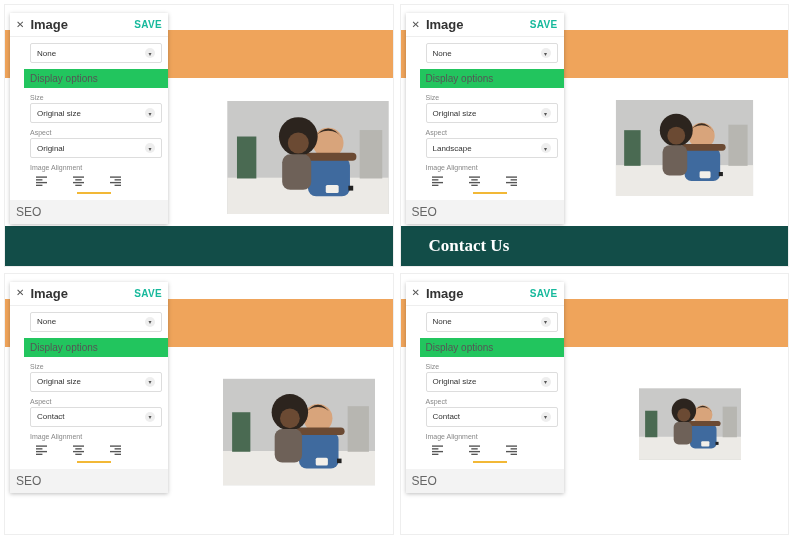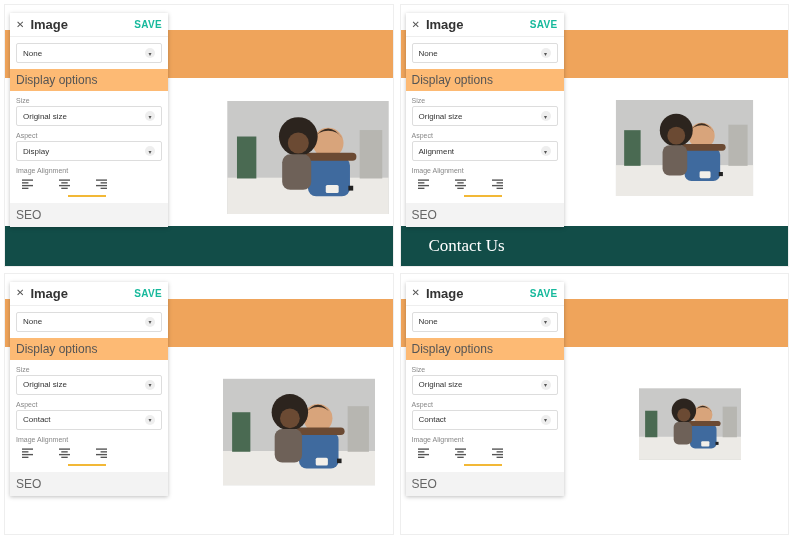--- a/index.html
+++ b/index.html
@@ -32,21 +32,21 @@
     left: 0; right: 0;
     height: 48px;
     background: #efa45b;
   }
   .teal-band {
     position: absolute;
     bottom: 0; left: 0; right: 0;
     height: 40px;
     background: #124d48;
     color: #fff;
-    font-weight: 400;
+    font-weight: 700;
     font-family: Georgia, serif;
     font-size: 17px;
     display: flex;
     align-items: center;
     padding-left: 28px;
   }
   .photo {
     position: absolute;
     overflow: hidden;
     display: flex;
@@ -90,43 +90,43 @@
     font-weight: 600;
     flex:1;
   }
   .save-btn {
     color:#17b99c;
     font-weight:700;
     font-size:10px;
     cursor:pointer;
     letter-spacing:0.3px;
   }
-  .panel-body { padding: 6px 6px 0 6px; }
+  .panel-body { padding: 6px 6px 0 20px; }
   .select {
     display:flex;
     align-items:center;
     justify-content:space-between;
     background:#fff;
     border:1px solid #ddd;
     border-radius:2px;
     padding:4px 6px;
     font-size:8px;
     margin-bottom:6px;
     cursor:pointer;
   }
   .chev {
     width:10px; height:10px;
     border-radius:50%;
     background:#eee;
     display:flex;align-items:center;justify-content:center;
     font-size:6px;color:#555;
   }
   .section-label {
-    background:#fdba74;
-    font-size:12px;
+    background:#22c55e;
+    font-size:10px;
     color:#555;
     padding:4px 6px;
     margin: 0 -6px 6px -6px;
   }
   .field-label {
     font-size:7px;
     color:#888;
     margin-bottom:2px;
   }
   .align-row {
@@ -176,21 +176,21 @@
             <span class="chev">▾</span>
           </div>
           <div class="section-label">Display options</div>
           <div class="field-label">Size</div>
           <div class="select">
             <span>Original size</span>
             <span class="chev">▾</span>
           </div>
           <div class="field-label">Aspect</div>
           <div class="select">
-            <span>Display</span>
+            <span>Original</span>
             <span class="chev">▾</span>
           </div>
           <div class="field-label">Image Alignment</div>
           <div class="align-row">
             <span class="align-btn"><svg width="11" height="10">
                 <use href="#align-left-icon"></use>
               </svg></span>
             <span class="align-btn"><svg width="11" height="10">
                 <use href="#align-center-icon"></use>
               </svg></span>
@@ -225,21 +225,21 @@
             <span class="chev">▾</span>
           </div>
           <div class="section-label">Display options</div>
           <div class="field-label">Size</div>
           <div class="select">
             <span>Original size</span>
             <span class="chev">▾</span>
           </div>
           <div class="field-label">Aspect</div>
           <div class="select">
-            <span>Alignment</span>
+            <span>Landscape</span>
             <span class="chev">▾</span>
           </div>
           <div class="field-label">Image Alignment</div>
           <div class="align-row">
             <span class="align-btn"><svg width="11" height="10">
                 <use href="#align-left-icon"></use>
               </svg></span>
             <span class="align-btn"><svg width="11" height="10">
                 <use href="#align-center-icon"></use>
               </svg></span>

